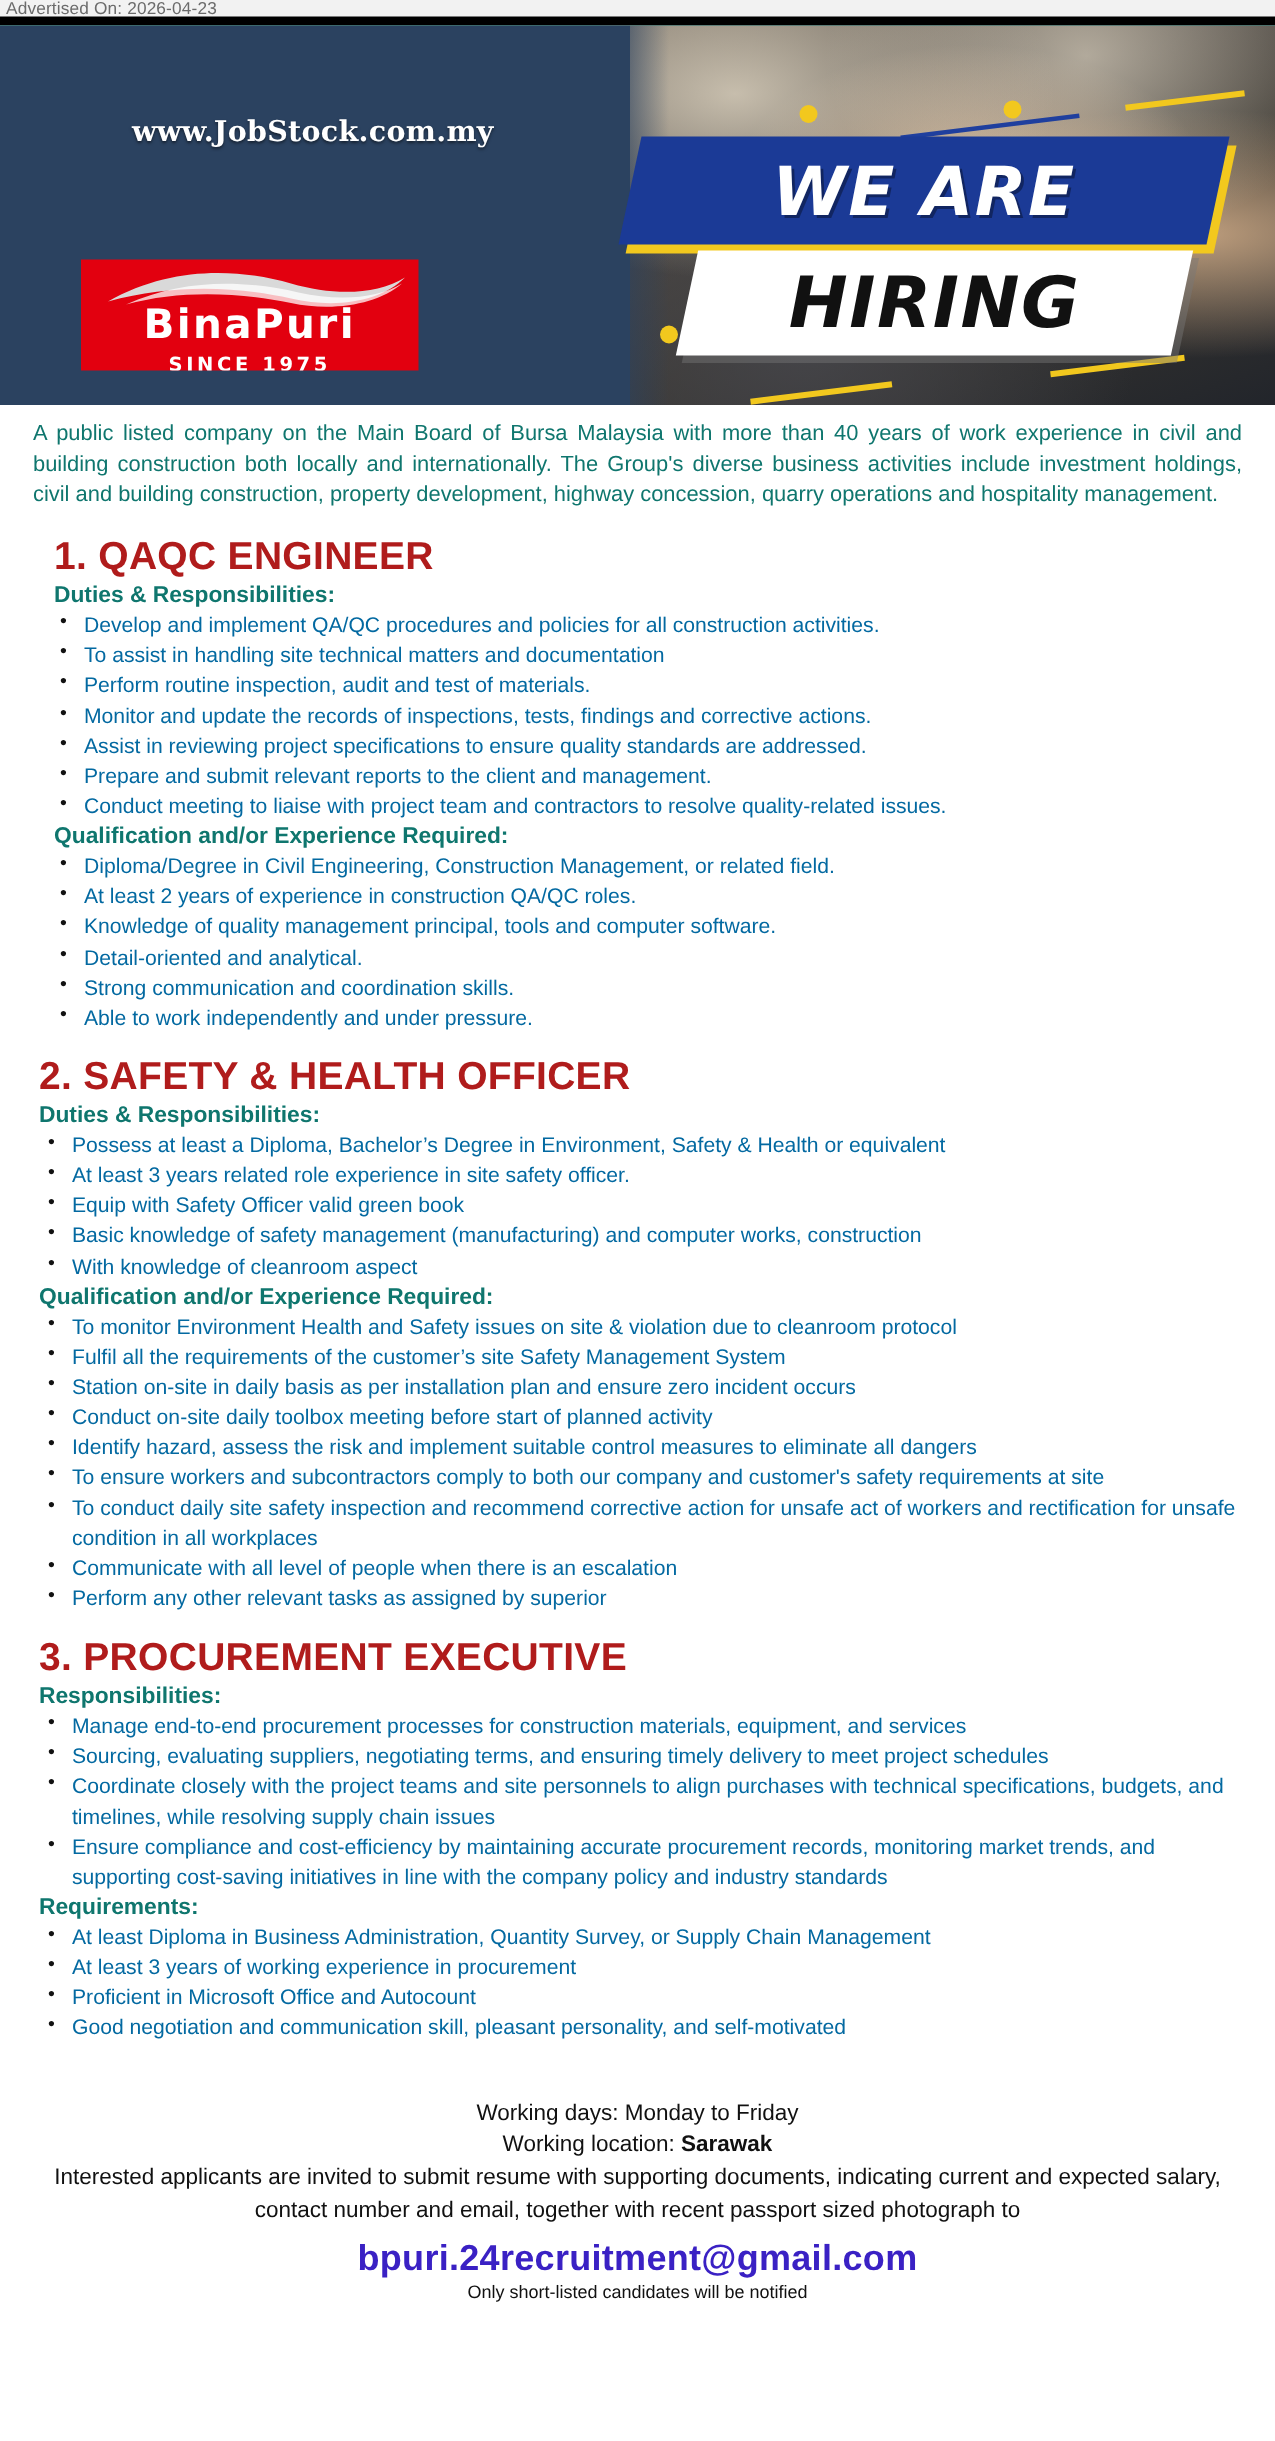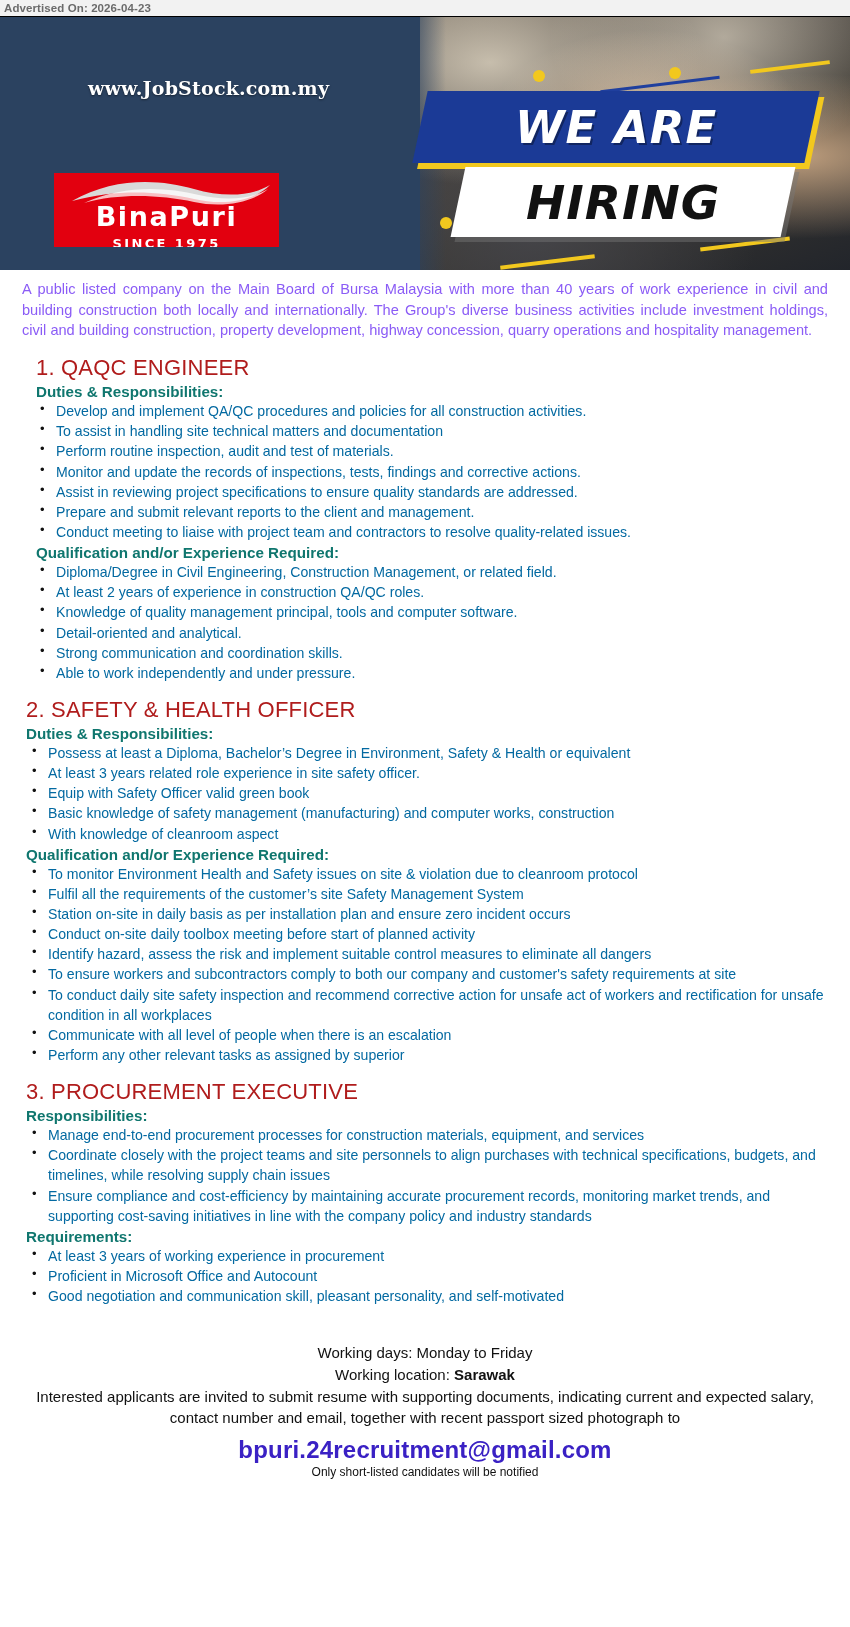--- a/index.html
+++ b/index.html
@@ -8,26 +8,26 @@
     width: 850px;
     background: #ffffff;
     font-family: "Liberation Sans", sans-serif;
     color: #101010;
   }
 
   
   .advert-bar {
     height: 17px;
     background: #f2f2f2;
-    border-bottom: 1px solid #000000;
+    border-bottom: 6px solid #000000;
     display: flex;
     align-items: center;
     padding-left: 4px;
     font-size: 11.5px;
-    font-weight: bold;
+    font-weight: normal;
     color: #6b6b6b;
     letter-spacing: 0.1px;
   }
 
   
   .banner {
     position: relative;
     height: 253px;
     background: #0f766e;
     overflow: hidden;
@@ -142,26 +142,26 @@
     color: #111111;
   }
 
   
   .content { padding: 9px 22px 0 22px; }
   .intro {
     font-size: 14.6px;
     line-height: 1.42;
     text-align: justify;
     margin: 0 0 6px 0;
-    color: #8b5cf6;
+    color: #0f766e;
   }
   .job-title {
     color: #b01c1c;
-    font-size: 22px;
-    font-weight: normal;
+    font-size: 26px;
+    font-weight: bold;
     margin: 14px 0 1px 14px;
     letter-spacing: .2px;
   }
   .job-title.no-indent { margin-left: 4px; }
   .sub-head {
     font-size: 15.2px;
     font-weight: bold;
     margin: 2px 0 1px 14px;
     color: #0f766e;
   }
@@ -307,25 +307,27 @@
       <li>Communicate with all level of people when there is an escalation</li>
       <li>Perform any other relevant tasks as assigned by superior</li>
     </ul>
   </div>
 
   <div>
     <div class="job-title no-indent">3. PROCUREMENT EXECUTIVE</div>
     <div class="sub-head no-indent">Responsibilities:</div>
     <ul class="bullets tight">
       <li>Manage end-to-end procurement processes for construction materials, equipment, and services</li>
+      <li>Sourcing, evaluating suppliers, negotiating terms, and ensuring timely delivery to meet project schedules</li>
       <li>Coordinate closely with the project teams and site personnels to align purchases with technical specifications, budgets, and timelines, while resolving supply chain issues</li>
       <li>Ensure compliance and cost-efficiency by maintaining accurate procurement records, monitoring market trends, and supporting cost-saving initiatives in line with the company policy and industry standards</li>
     </ul>
     <div class="sub-head no-indent">Requirements:</div>
     <ul class="bullets tight">
+      <li>At least Diploma in Business Administration, Quantity Survey, or Supply Chain Management</li>
       <li>At least 3 years of working experience in procurement</li>
       <li>Proficient in Microsoft Office and Autocount</li>
       <li>Good negotiation and communication skill, pleasant personality, and self-motivated</li>
     </ul>
   </div>
 
   <div class="footer">
     <div class="footer-line">Working days: Monday to Friday</div>
     <div class="footer-line"><span>Working location: </span><b>Sarawak</b></div>
     <div class="footer-para">Interested applicants are invited to submit resume with supporting documents, indicating current and expected salary, contact number and email, together with recent passport sized photograph to</div>

